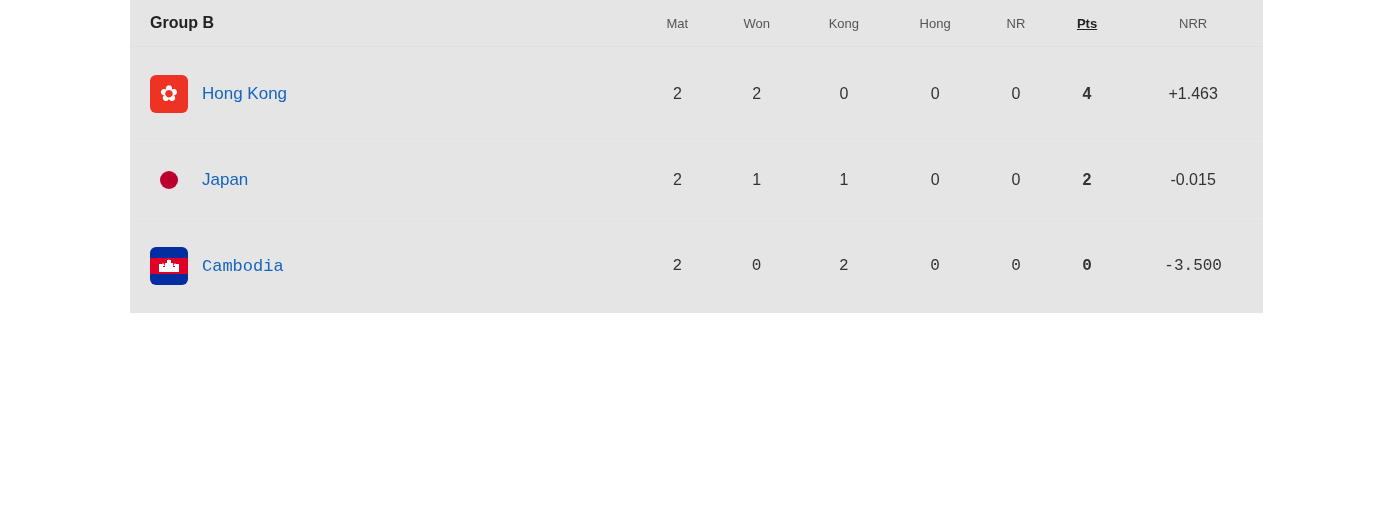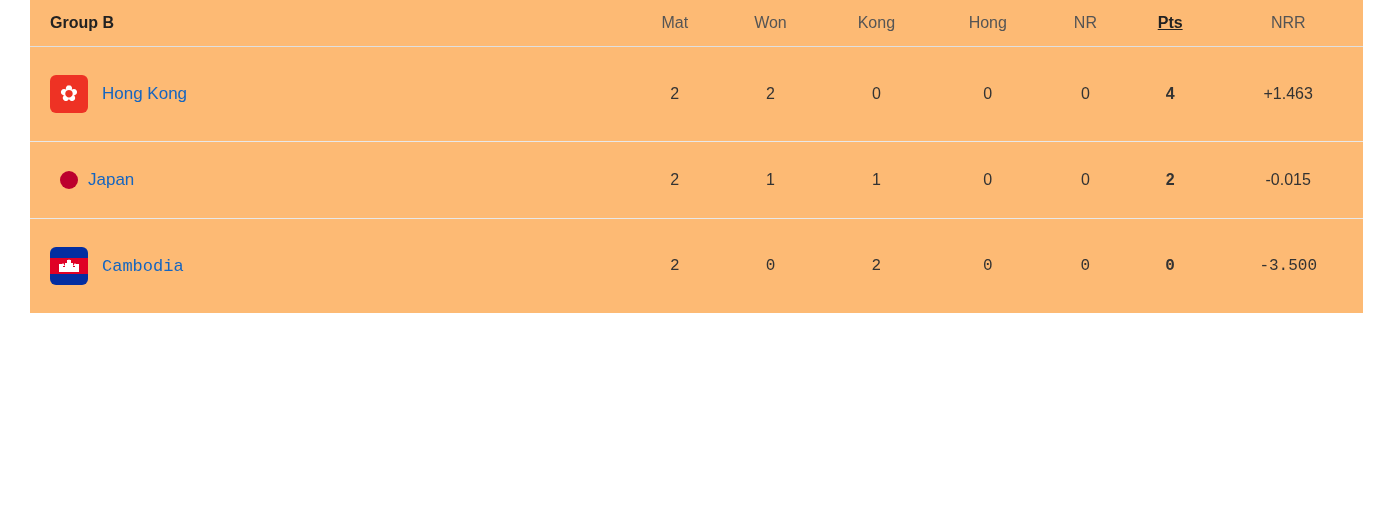--- a/index.html
+++ b/index.html
@@ -13,38 +13,38 @@
       font-family: Arial, sans-serif;
       width: 1393px;
       min-height: 509px;
       display: flex;
       align-items: flex-start;
       justify-content: center;
       padding: 0;
     }
 
     .table-container {
-      width: 1333px;
-      background: #fdba74;
+      width: 1133px;
+      background: #e5e5e5;
     }
 
     .standings-table {
       width: 100%;
       border-collapse: collapse;
     }
 
     .standings-table thead tr {
       border-bottom: 1px solid #e0e0e0;
     }
 
     .standings-table thead th {
       padding: 14px 10px;
       font-weight: normal;
       color: #555;
-      font-size: 16px;
+      font-size: 13px;
       text-align: center;
     }
 
     .standings-table thead th.group-header {
       text-align: left;
       font-weight: bold;
       color: #222;
       font-size: 16px;
       padding-left: 20px;
       width: 45%;
@@ -136,20 +136,21 @@
 
     .japan-cell-inner {
       display: flex;
       align-items: center;
       gap: 0;
     }
 
     .japan-name {
       color: #1565c0;
       font-size: 17px;
+      margin-left: 14px;
     }
   </style>
 </head>
 <body>
 
 <div class="table-container">
   <table class="standings-table">
     <thead>
       <tr>
         <th class="group-header">Group B</th>

